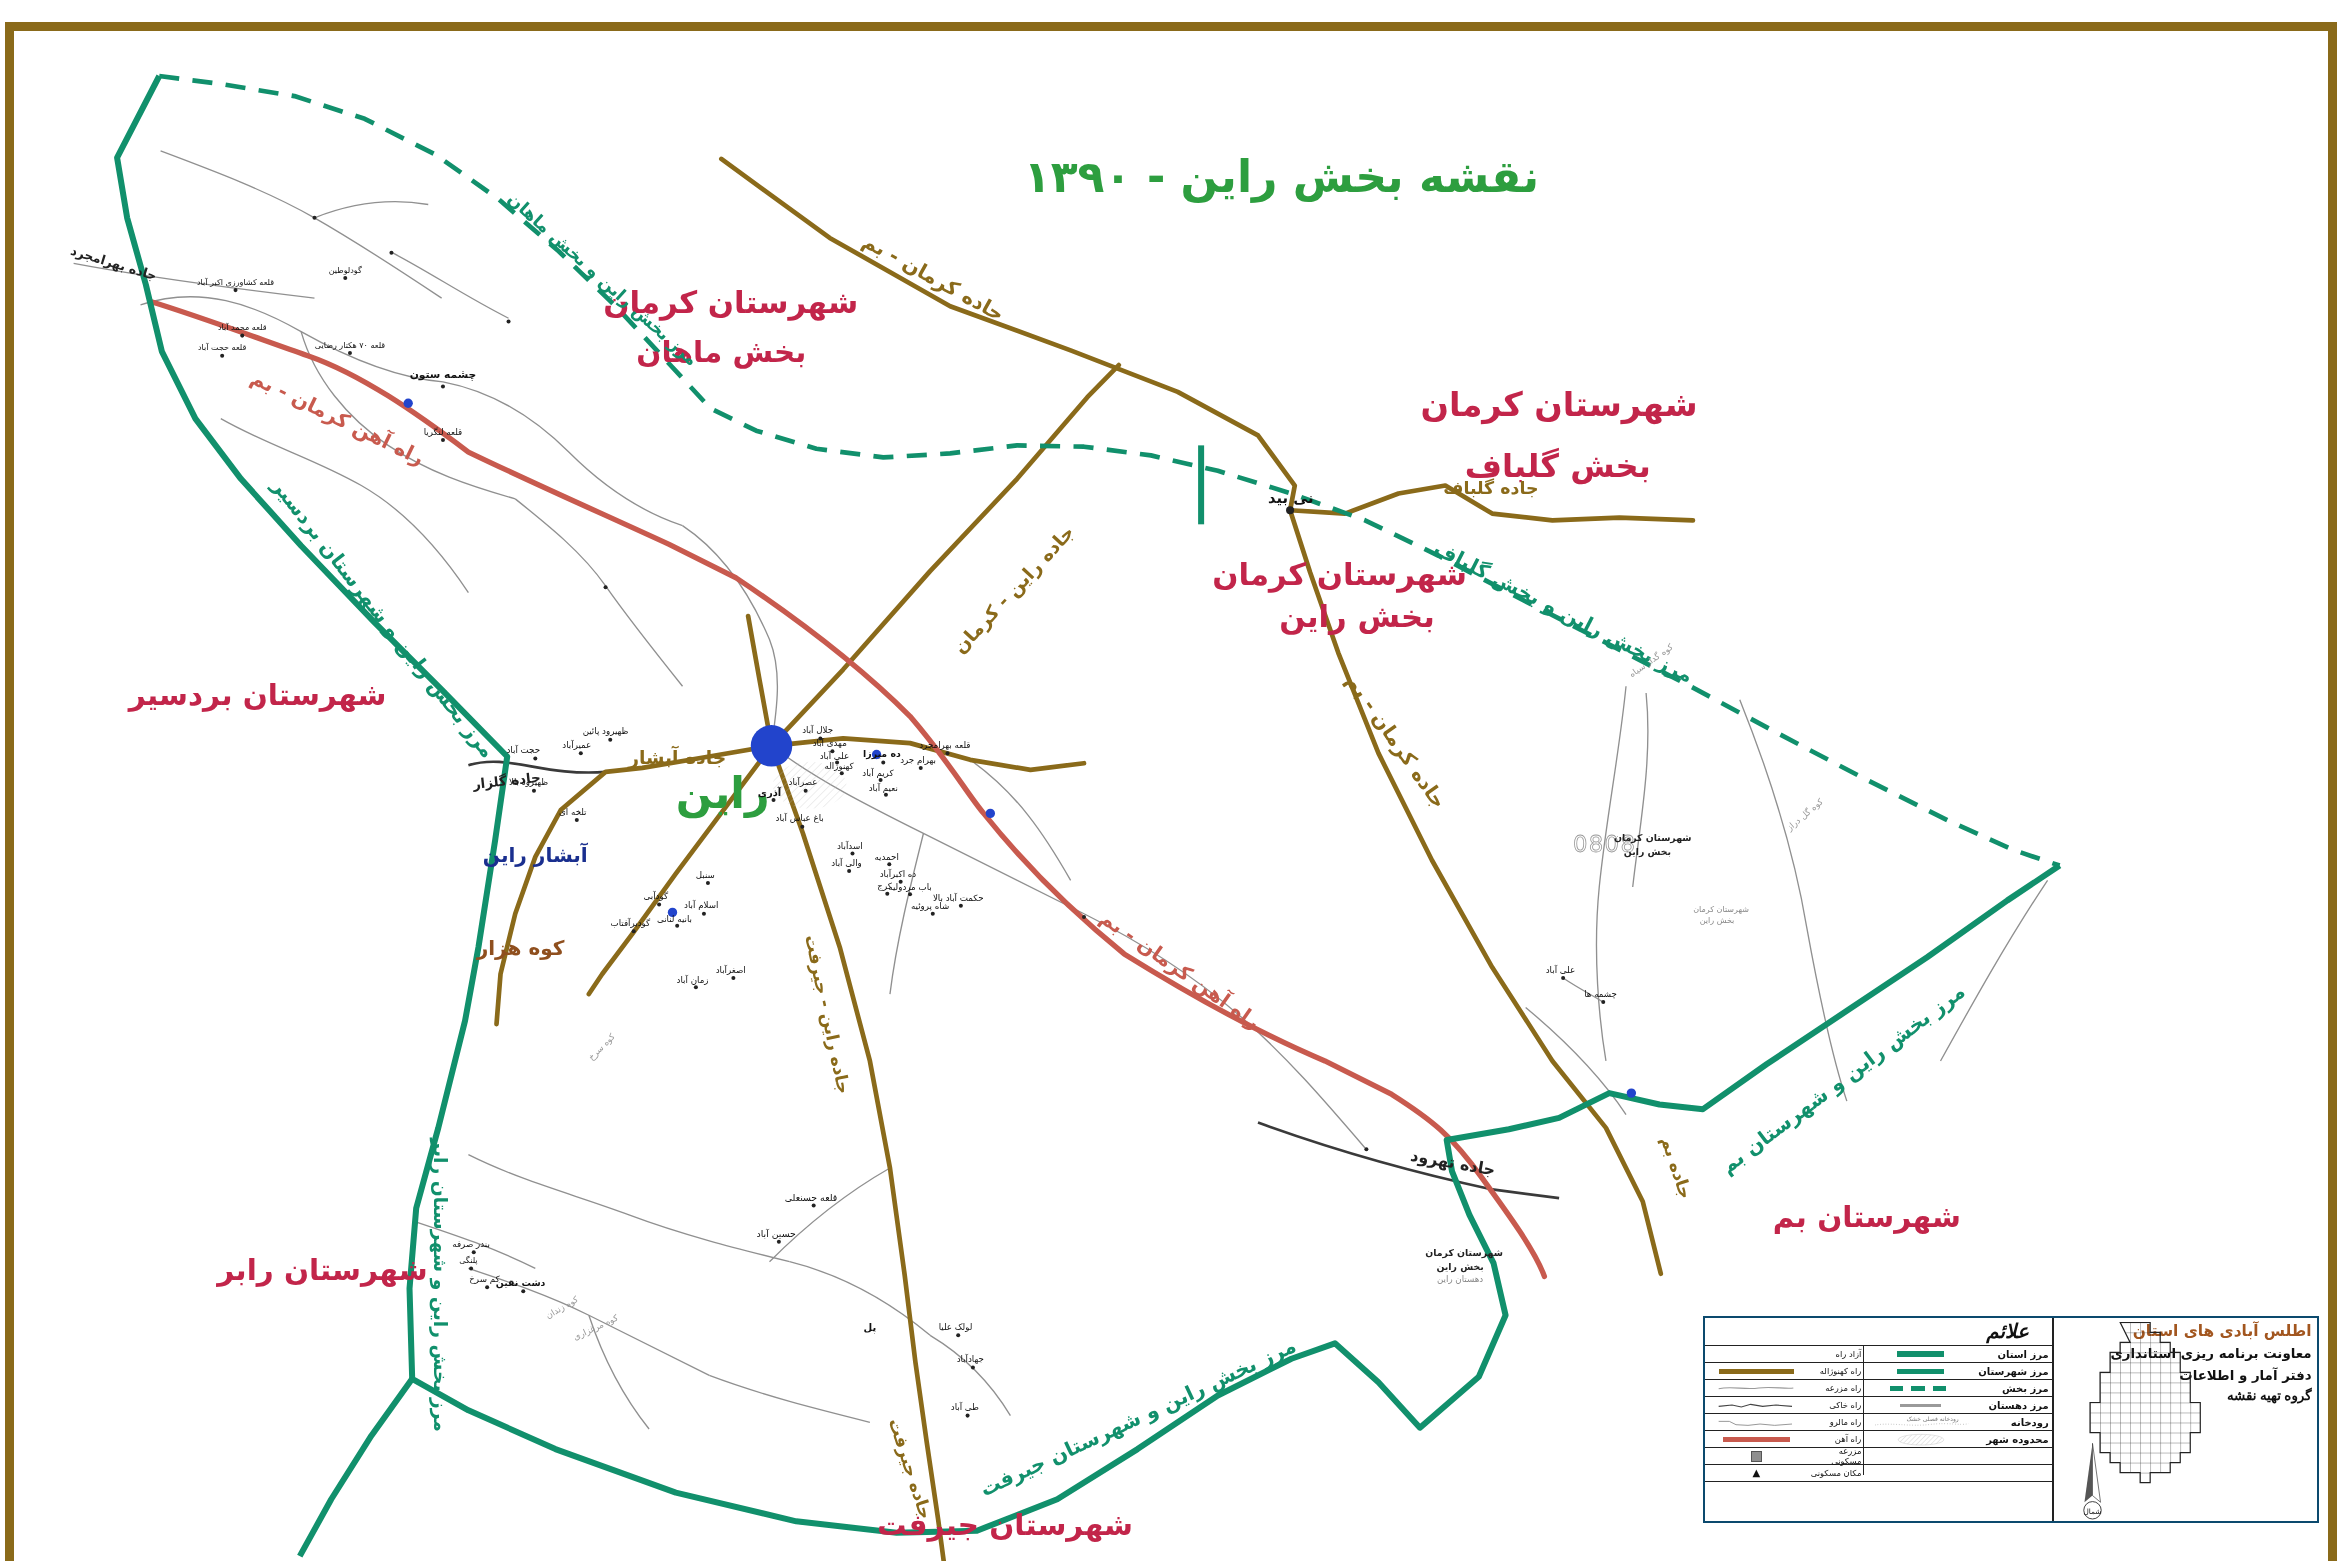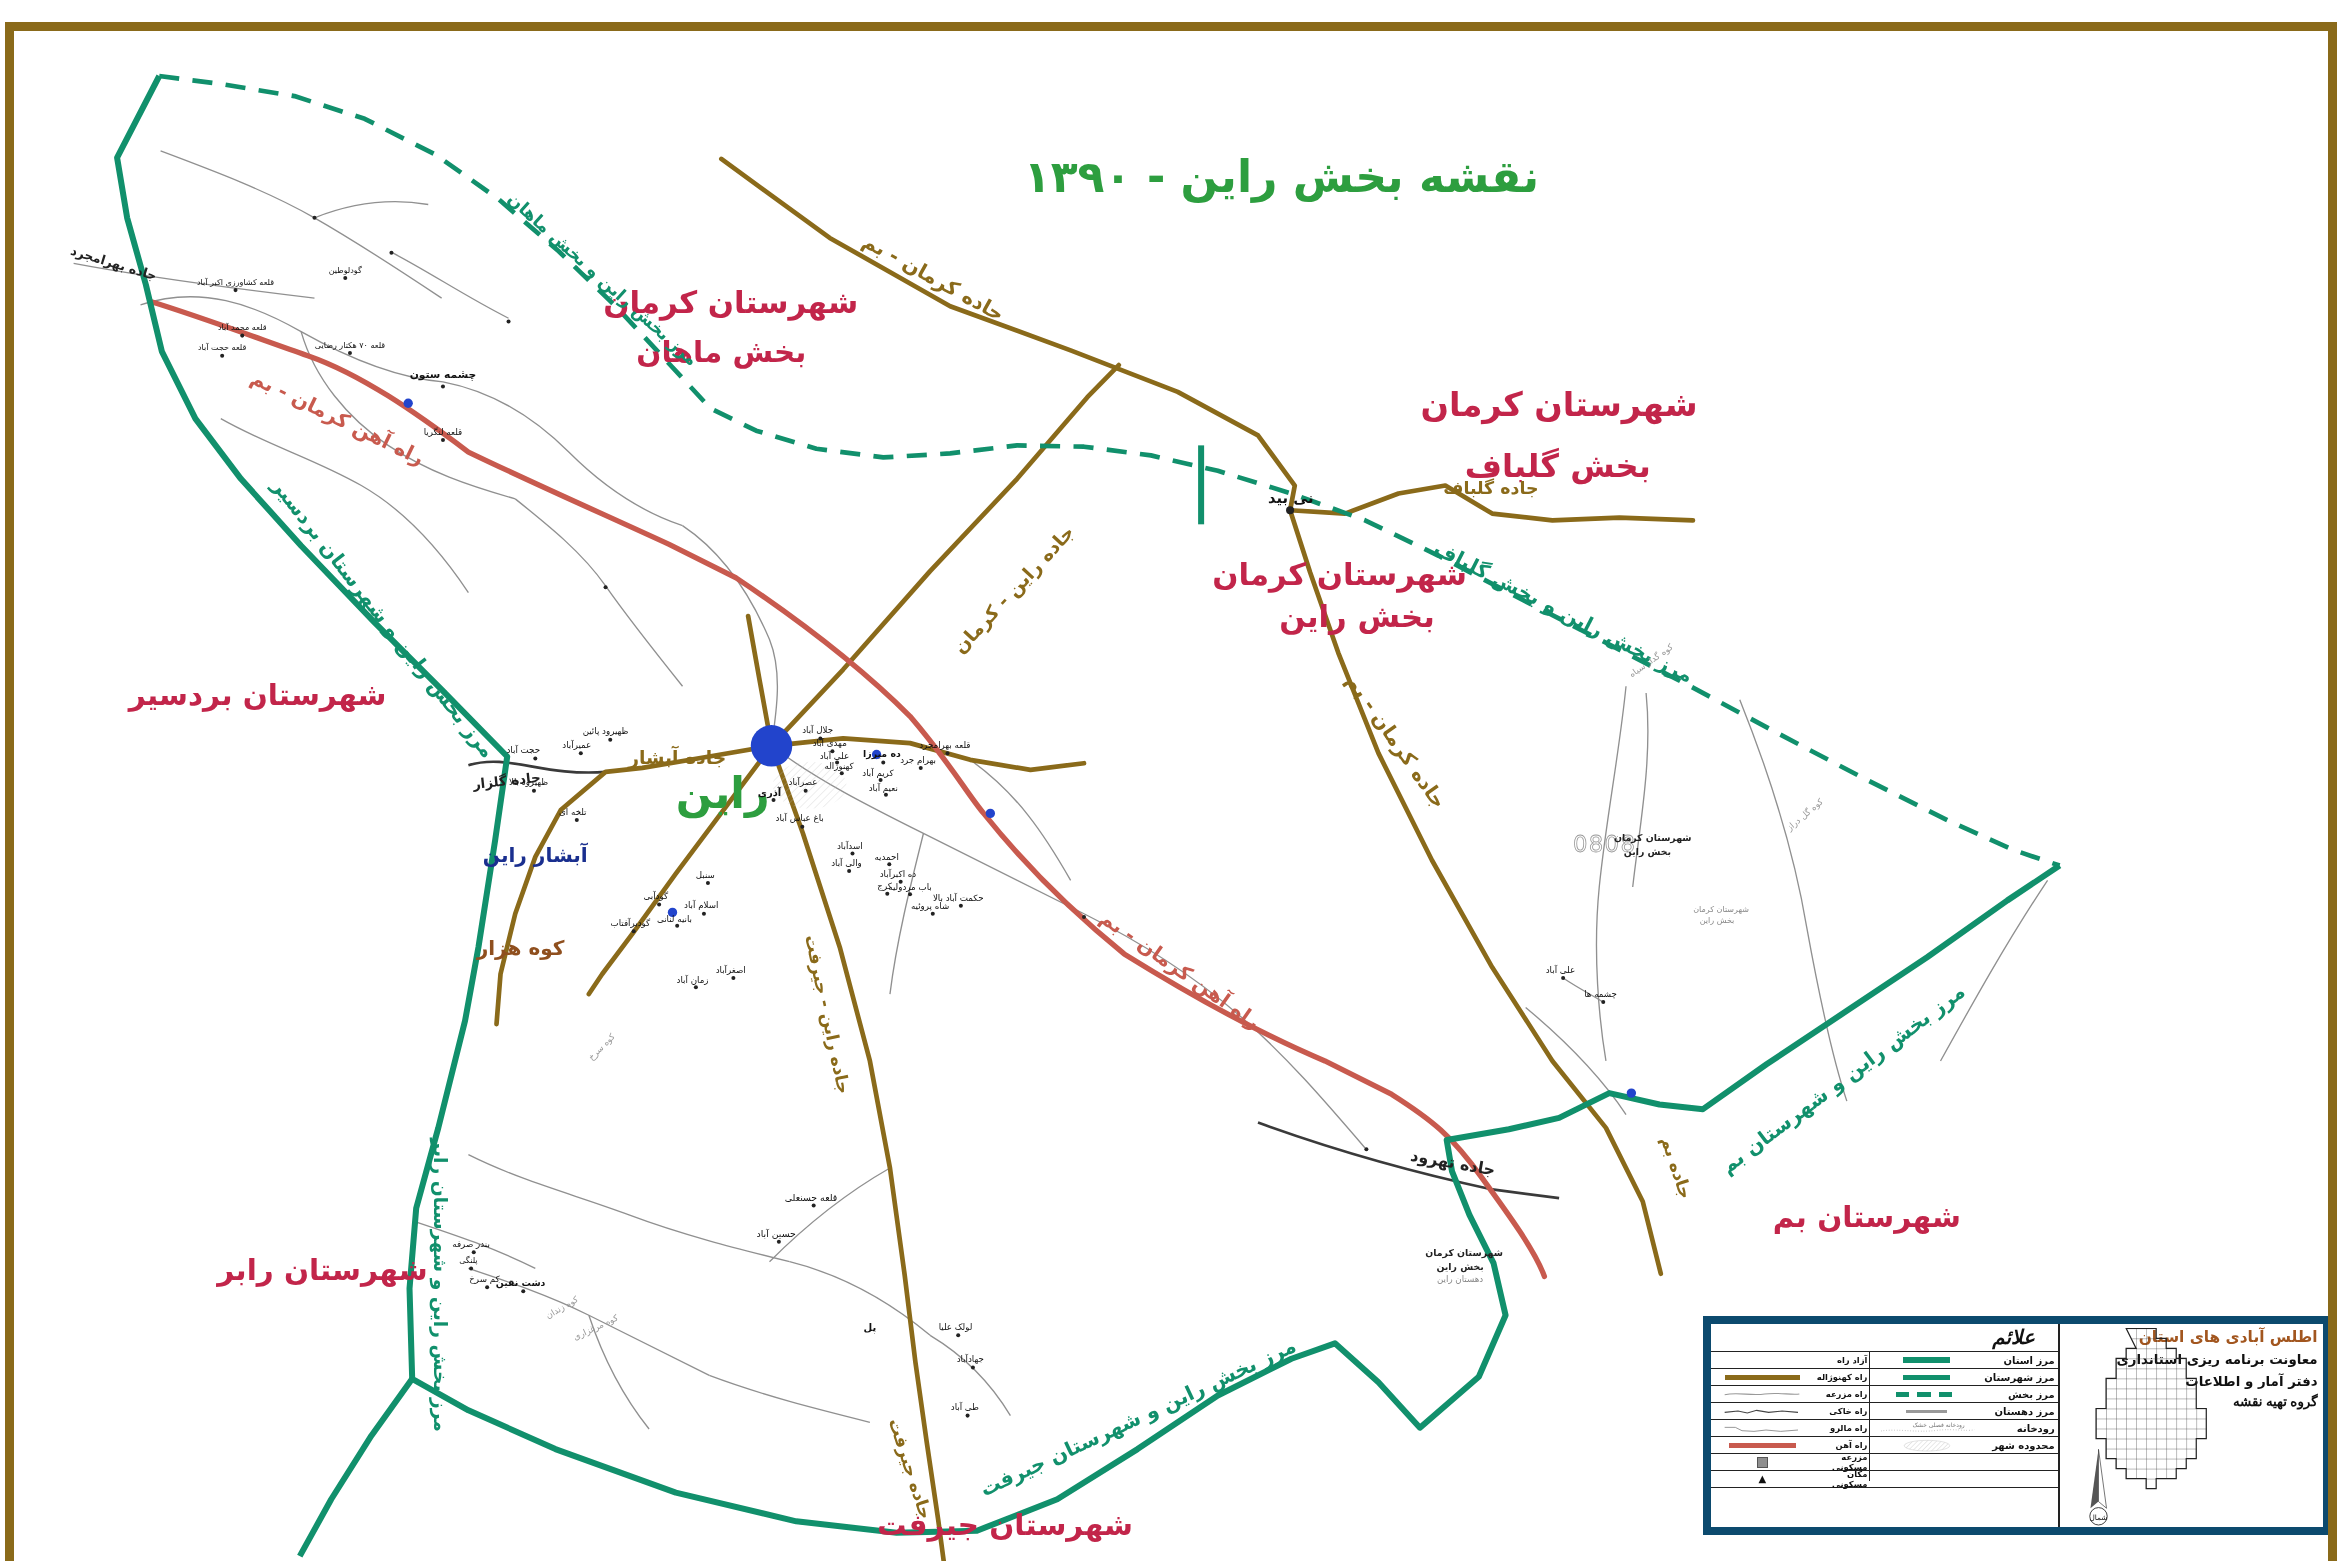--- a/index.html
+++ b/index.html
@@ -10,30 +10,30 @@
   .reg{fill:#c2254a;font-weight:bold;}
   .blab{fill:#11906c;font-weight:bold;}
   .rdlab{fill:#8a6a1a;font-weight:bold;}
   .rwlab{fill:#c85a4e;font-weight:bold;}
   .vil{fill:#111;}
   .mnt{fill:#999;}
   .note{fill:#222;font-weight:bold;}
   .noteg{fill:#888;}
   
   .legend{position:absolute;left:1703px;top:1299px;width:612px;height:203px;background:#fff;
-          border:8px solid #0c4a6e;direction:rtl;z-index:20;}
+          border:2px solid #0c4a6e;direction:rtl;z-index:20;}
   .lg-head{position:absolute;top:1.3px;left:249px;width:107px;text-align:center;
            font-size:20px;font-weight:bold;font-style:italic;color:#111;}
   .lg-rows{position:absolute;top:27.4px;left:0;width:347px;}
   .lrow{display:flex;height:16px;border-top:1.3px solid #222;align-items:center;}
   .lrow:last-child{border-bottom:1.3px solid #222;}
   .cell{height:100%;display:flex;align-items:center;}
   .rlab{width:72px;justify-content:flex-start;padding-right:3.3px;font-size:10px;font-weight:bold;color:#111;}
   .rsym{width:113px;justify-content:center;}
-  .llab{width:54px;justify-content:flex-start;padding-right:3px;font-size:8.4px;font-weight:bold;color:#111;}
+  .llab{width:54px;justify-content:flex-start;padding-right:3px;font-size:8.4px;font-weight:normal;color:#111;}
   .lsym{width:103px;justify-content:center;}
   .lg-pairdiv{position:absolute;left:158px;top:27.4px;height:130px;width:0;border-left:1.3px solid #222;}
   .lg-vdiv{position:absolute;left:347px;top:0;height:100%;width:0;border-left:2px solid #222;}
   .lg-info{position:absolute;left:349px;top:0;right:0;height:100%;}
   .lg-title{position:absolute;top:4px;right:5.4px;color:#a2561f;font-weight:bold;font-size:15.4px;}
   .lg-l{position:absolute;right:5.4px;font-weight:bold;font-size:13.4px;color:#111;white-space:nowrap;}
   .sym-province{width:47px;height:6px;background:#11906c;}
   .sym-county{width:47px;height:5.4px;background:#11906c;}
   .sym-district{width:62px;height:4.7px;background:repeating-linear-gradient(90deg,#11906c 0 13.4px,transparent 13.4px 21.4px);}
   .sym-rural{width:41px;height:2.7px;background:#9a9a9a;}

